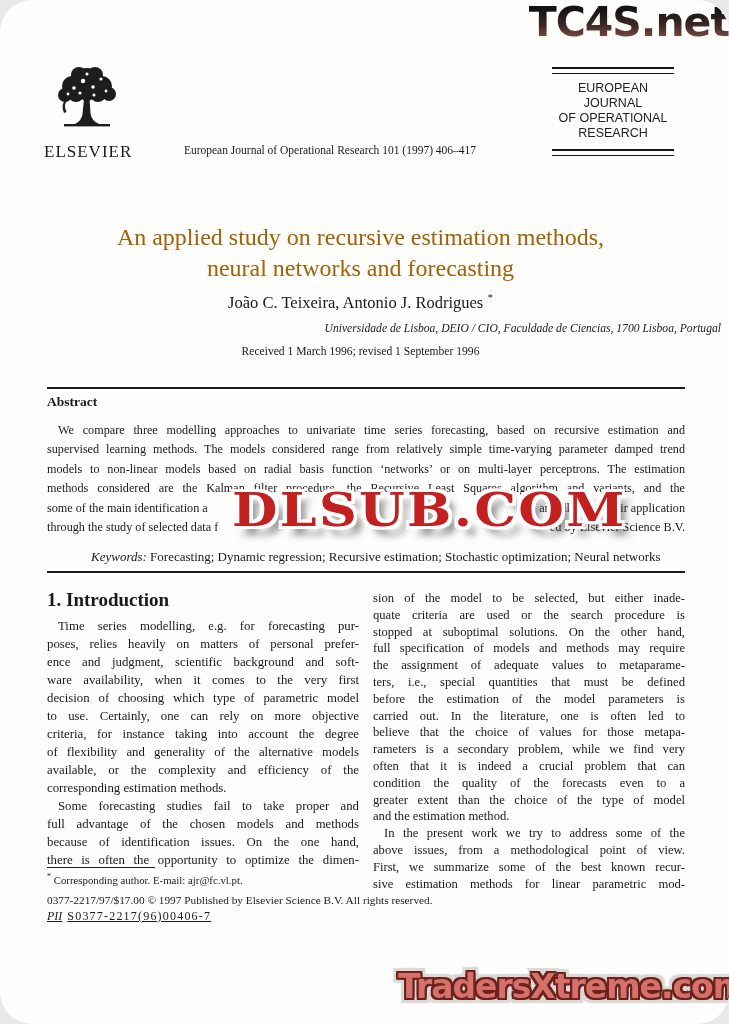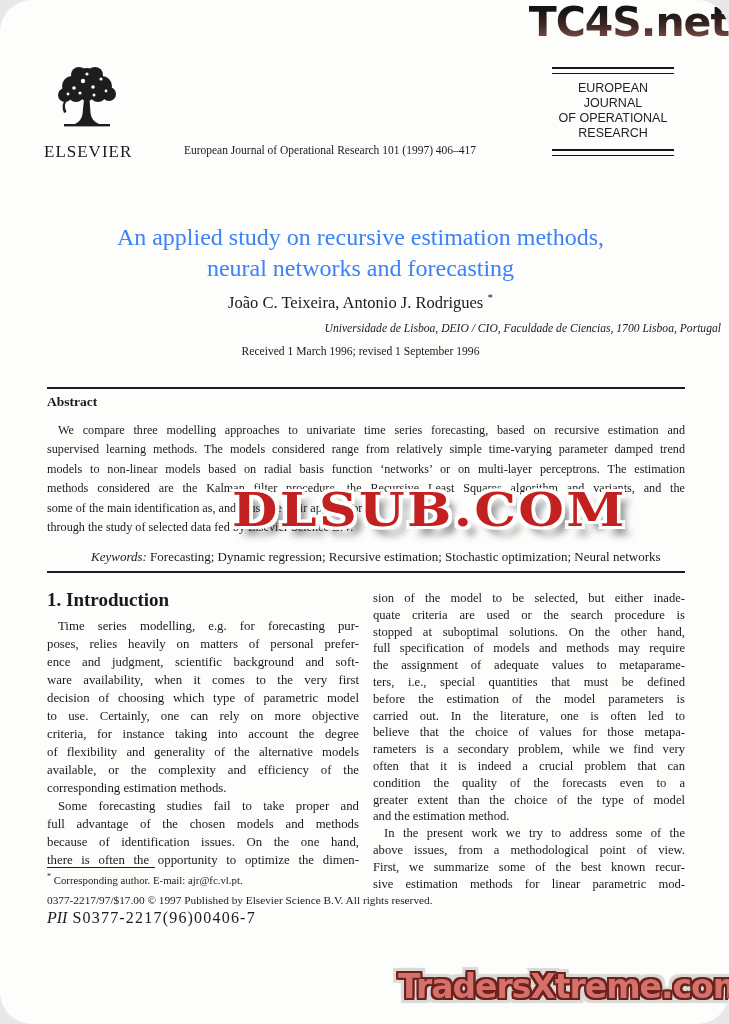--- a/index.html
+++ b/index.html
@@ -36,45 +36,45 @@
       0 5px 1px #d9d9d6, 0 -5px 1px #d9d9d6, 5px 0 1px #d9d9d6, -5px 0 1px #d9d9d6;
   }
   
   .logo{position:absolute; left:44px; top:64px; width:86px; text-align:center;}
   .logo .publisher{font-size:17px; letter-spacing:1px; margin-top:2px;}
   .citation{position:absolute; left:150px; top:144px; width:360px; text-align:center; font-size:11.5px;}
   .jbox{position:absolute; left:552px; top:67px; width:122px; text-align:center;}
   .dbl{height:4px; border-top:2px solid #161616; border-bottom:1.6px solid #161616;}
   .jbox .jtext{font-family:"Liberation Sans", sans-serif; font-size:12.5px; line-height:15px; padding:7px 0 8px 0; color:#222;}
   
-  .title{position:absolute; left:0; right:8px; top:222px; text-align:center; font-size:24px; line-height:31px; color:#3b82f6;}
+  .title{position:absolute; left:0; right:8px; top:222px; text-align:center; font-size:24px; line-height:31px; color:#a16207;}
   .authors{position:absolute; left:0; right:8px; top:291px; text-align:center; font-size:16.5px;}
   .authors sup{font-size:11px;}
   .affil{position:absolute; left:0; right:8px; top:322px; text-align:right; font-style:italic; font-size:11.6px;}
   .received{position:absolute; left:0; right:8px; top:345px; text-align:center; font-size:11.6px;}
   .hrule{position:absolute; background:#1c1c1c; height:1.6px;}
   .abstract-h{position:absolute; left:47px; top:394px; font-weight:bold; font-size:13.5px;}
   .abstract{position:absolute; left:47px; top:421px; width:638px; font-size:12.2px; line-height:19.4px;}
   .keywords{position:absolute; left:47px; top:549px; width:638px; font-size:13px;margin-left:44px;}
   .keywords .klabel{font-style:italic;}
   
   .intro-h{position:absolute; left:47px; top:589px; font-weight:bold; font-size:19px;}
   .leftcol{position:absolute; left:47px; top:617px; width:312px; font-size:12.8px; line-height:18px;}
   .rightcol{position:absolute; left:373px; top:590px; width:312px; font-size:12.6px; line-height:16.8px;}
   
   .tline{text-align:justify; text-align-last:justify;}
   .tline.pend{text-align-last:left;}
   .tline.ind{text-indent:11px;}
-  .tline.split{display:flex; text-align:left; text-align-last:auto; text-indent:0;}
+  .tline.split{display:flex; justify-content:space-between; text-align:left; text-align-last:auto; text-indent:0;}
   
   .foot-rule{position:absolute; left:47px; top:867px; width:108px; height:1.3px; background:#1c1c1c;}
   .footnote{position:absolute; left:47px; top:872px; width:330px; font-size:10.8px;}
   .footnote sup{font-size:8px;}
   .imprint1{position:absolute; left:47px; top:894px; font-size:11.3px;}
-  .imprint2{position:absolute; left:47px; top:909px; font-size:16px;}
+  .imprint2{position:absolute; left:47px; top:909px; font-size:12px;text-decoration:underline;}
   .imprint2 .pii-label{font-style:italic; margin-right:5px;}
   .imprint2 .pii-num{letter-spacing:1.2px;}
 </style>
 </head>
 <body>
 
 <div class="page">
 
   <div class="wm-top">TC4S.net</div>
   <div class="wm-mid">DLSUB.COM</div>

